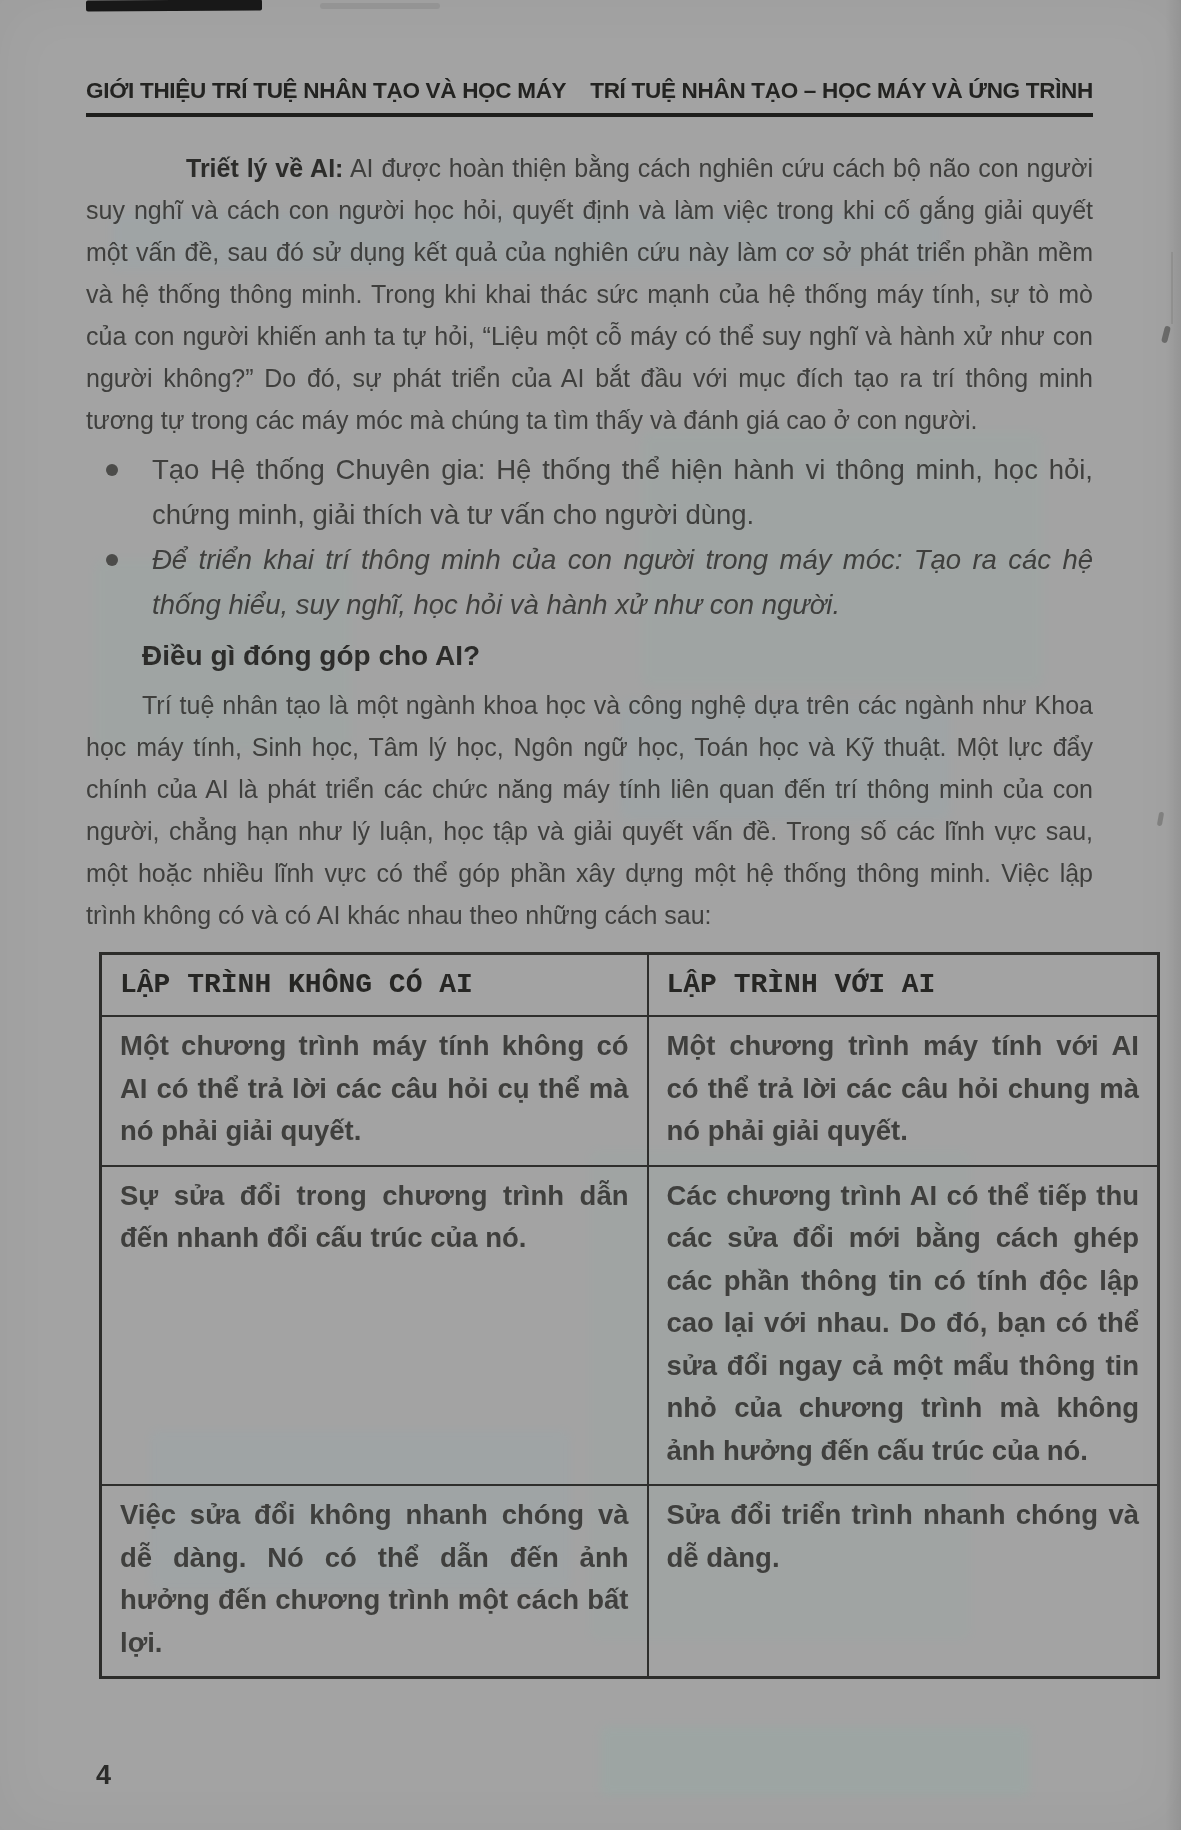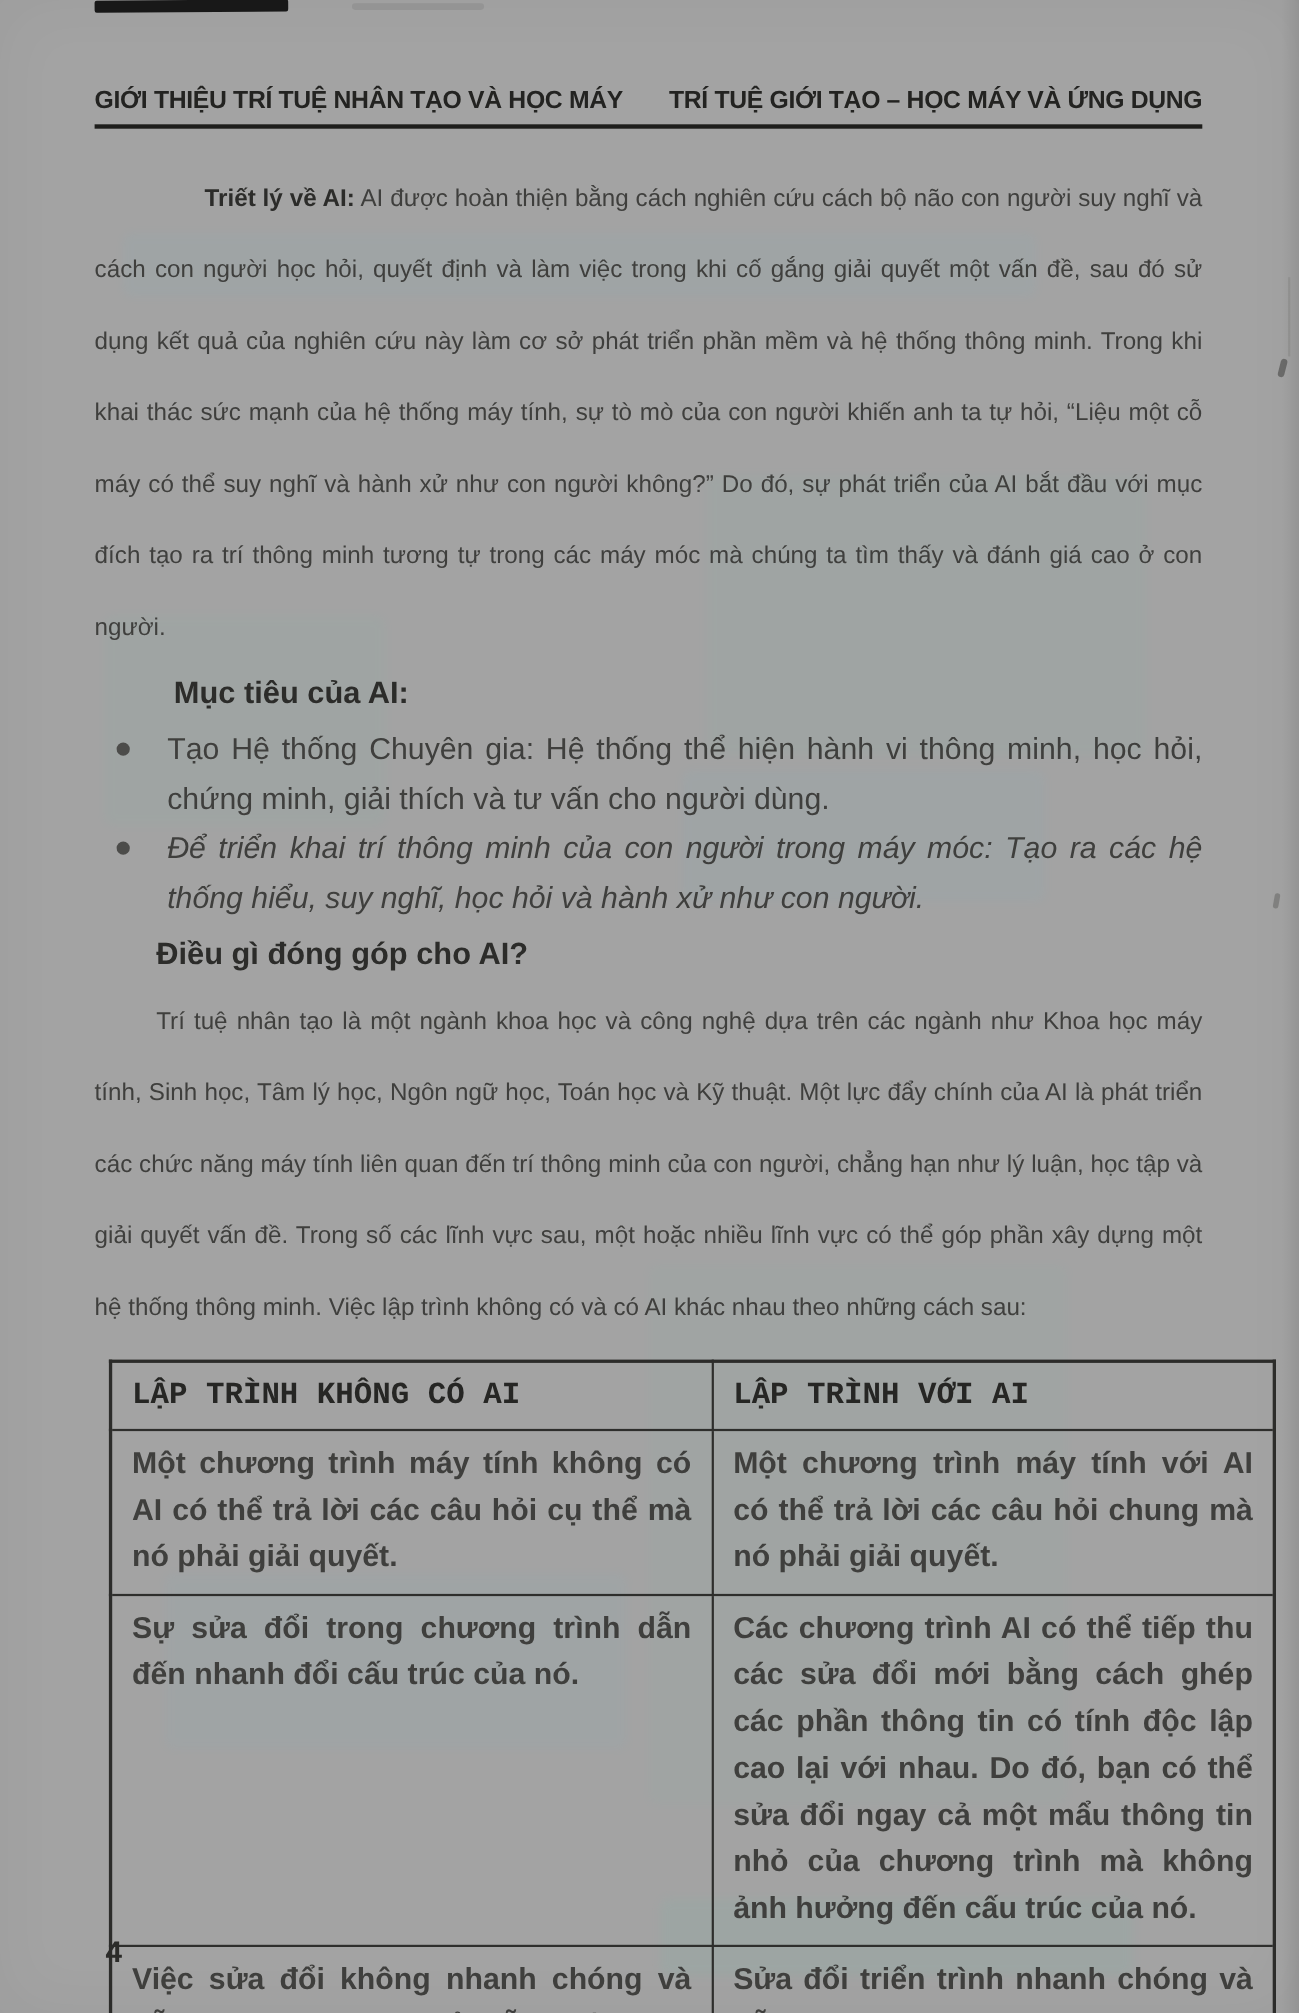--- a/index.html
+++ b/index.html
@@ -18,21 +18,21 @@
   
   .running-head {
     display: flex; justify-content: space-between; align-items: flex-end;
     padding-top: 78px;
     font-weight: bold; font-size: 22.5px; letter-spacing: -0.3px;
     color: #232321; white-space: nowrap;
   }
   .header-rule { height: 4px; background: #1e1e1c; margin-top: 9px; }
 
   
-  .para { font-size: 22px; line-height: 65px; text-align: justify; margin: 0; }
+  .para { font-size: 25px; line-height: 42px; text-align: justify; margin: 0; }
   .p1 { margin-top: 30px; text-indent: 100px; }
   .p1 .lead { font-weight: bold; color: #2c2c2a; }
   .sub { font-size: 28px; line-height: 45px; font-weight: bold; color: #2c2c2a; margin: 0; }
   .sub1 { margin: 5px 0 0 72px; }
   .sub2 { margin: 6px 0 0 56px; }
   ul.goals { list-style: none; margin: 6px 0 0 0; padding: 0; }
   ul.goals li {
     position: relative; padding-left: 66px;
     font-size: 27.5px; line-height: 45px; text-align: justify;
   }
@@ -91,27 +91,26 @@
   <div class="artifact bleed b7"></div>
   <div class="artifact tick-1"></div>
   <div class="artifact tick-2"></div>
   <div class="artifact hairline"></div>
   <div class="artifact edge-shade"></div>
 
   <div class="content">
 
     <div class="running-head">
       <span>GIỚI THIỆU TRÍ TUỆ NHÂN TẠO VÀ HỌC MÁY</span>
-      <span>TRÍ TUỆ GIỚI TẠO – HỌC MÁY VÀ ỨNG DỤNG</span>
+      <span>TRÍ TUỆ NHÂN TẠO – HỌC MÁY VÀ ỨNG TRÌNH</span>
     </div>
     <div class="header-rule"></div>
 
     <p class="para p1"><b class="lead">Triết lý về AI:</b><span> AI được hoàn thiện bằng cách nghiên cứu cách bộ não con người suy nghĩ và cách con người học hỏi, quyết định và làm việc trong khi cố gắng giải quyết một vấn đề, sau đó sử dụng kết quả của nghiên cứu này làm cơ sở phát triển phần mềm và hệ thống thông minh. Trong khi khai thác sức mạnh của hệ thống máy tính, sự tò mò của con người khiến anh ta tự hỏi, “Liệu một cỗ máy có thể suy nghĩ và hành xử như con người không?” Do đó, sự phát triển của AI bắt đầu với mục đích tạo ra trí thông minh tương tự trong các máy móc mà chúng ta tìm thấy và đánh giá cao ở con người.</span></p>
 
-    <p class="sub sub1">Mục tiêu của AI:</p>
 
     <ul class="goals">
       <li>
         <span class="dot"></span>
         <span>Tạo Hệ thống Chuyên gia: Hệ thống thể hiện hành vi thông minh, học hỏi, chứng minh, giải thích và tư vấn cho người dùng.</span>
       </li>
       <li>
         <span class="dot"></span>
         <span>Để triển khai trí thông minh của con người trong máy móc: Tạo ra các hệ thống hiểu, suy nghĩ, học hỏi và hành xử như con người.</span>
       </li>

